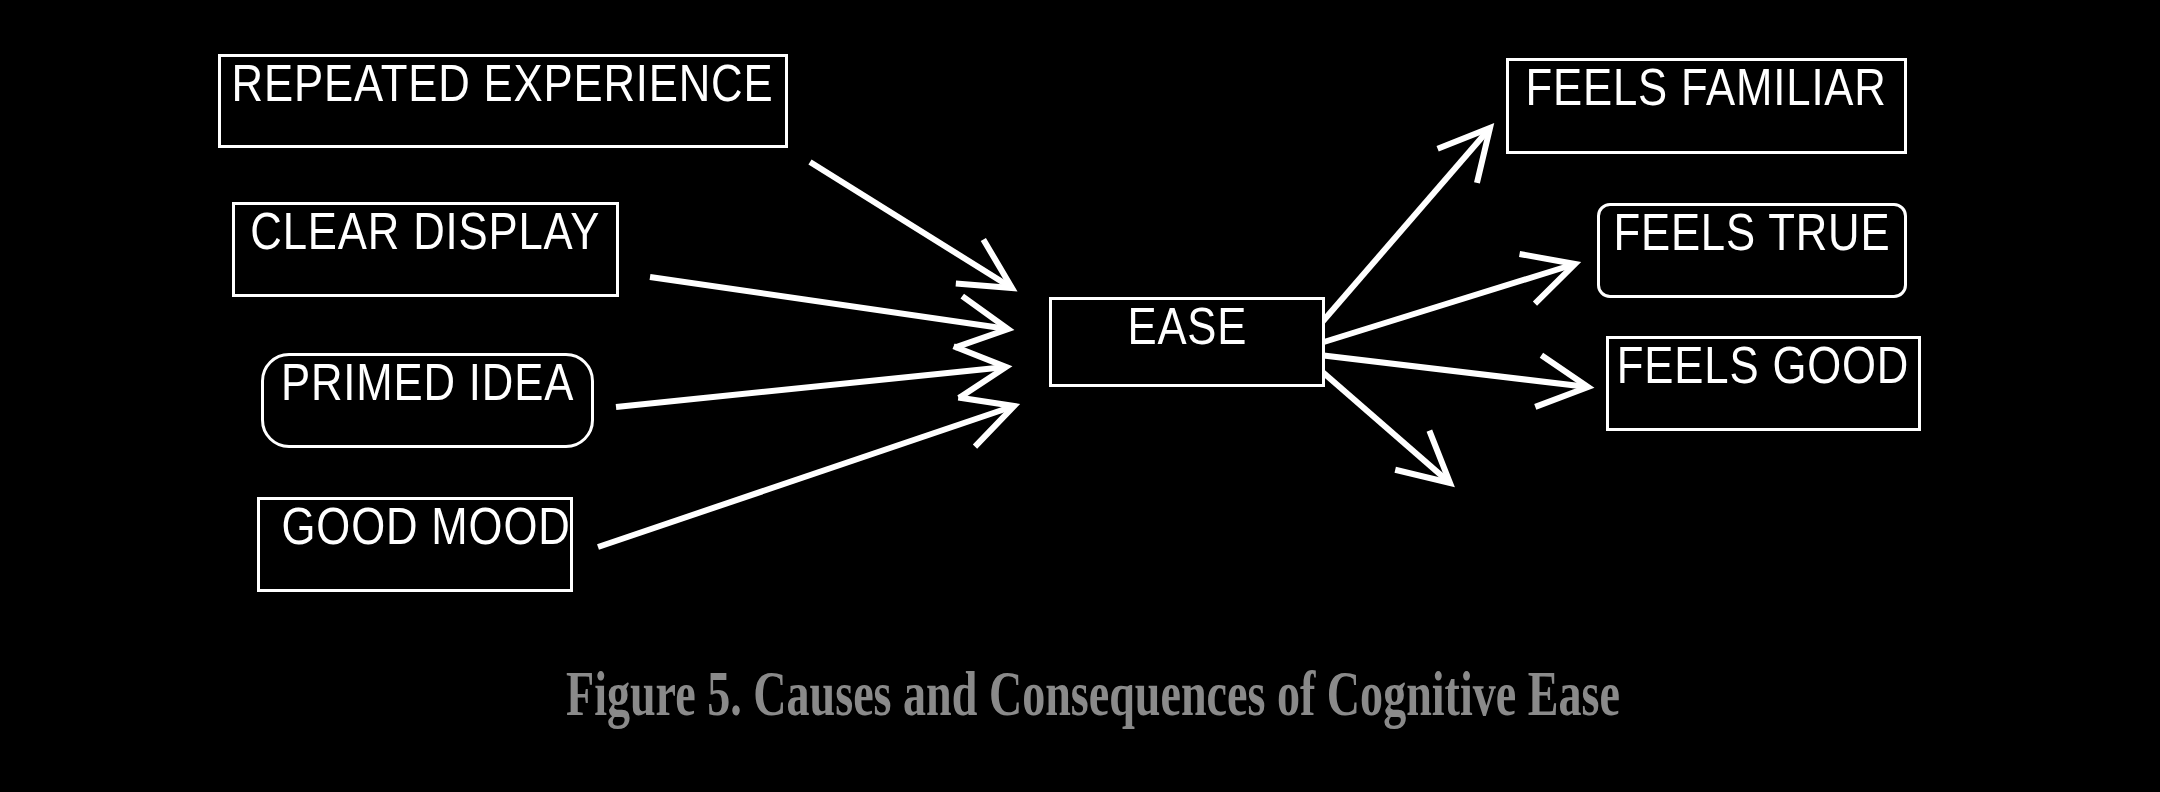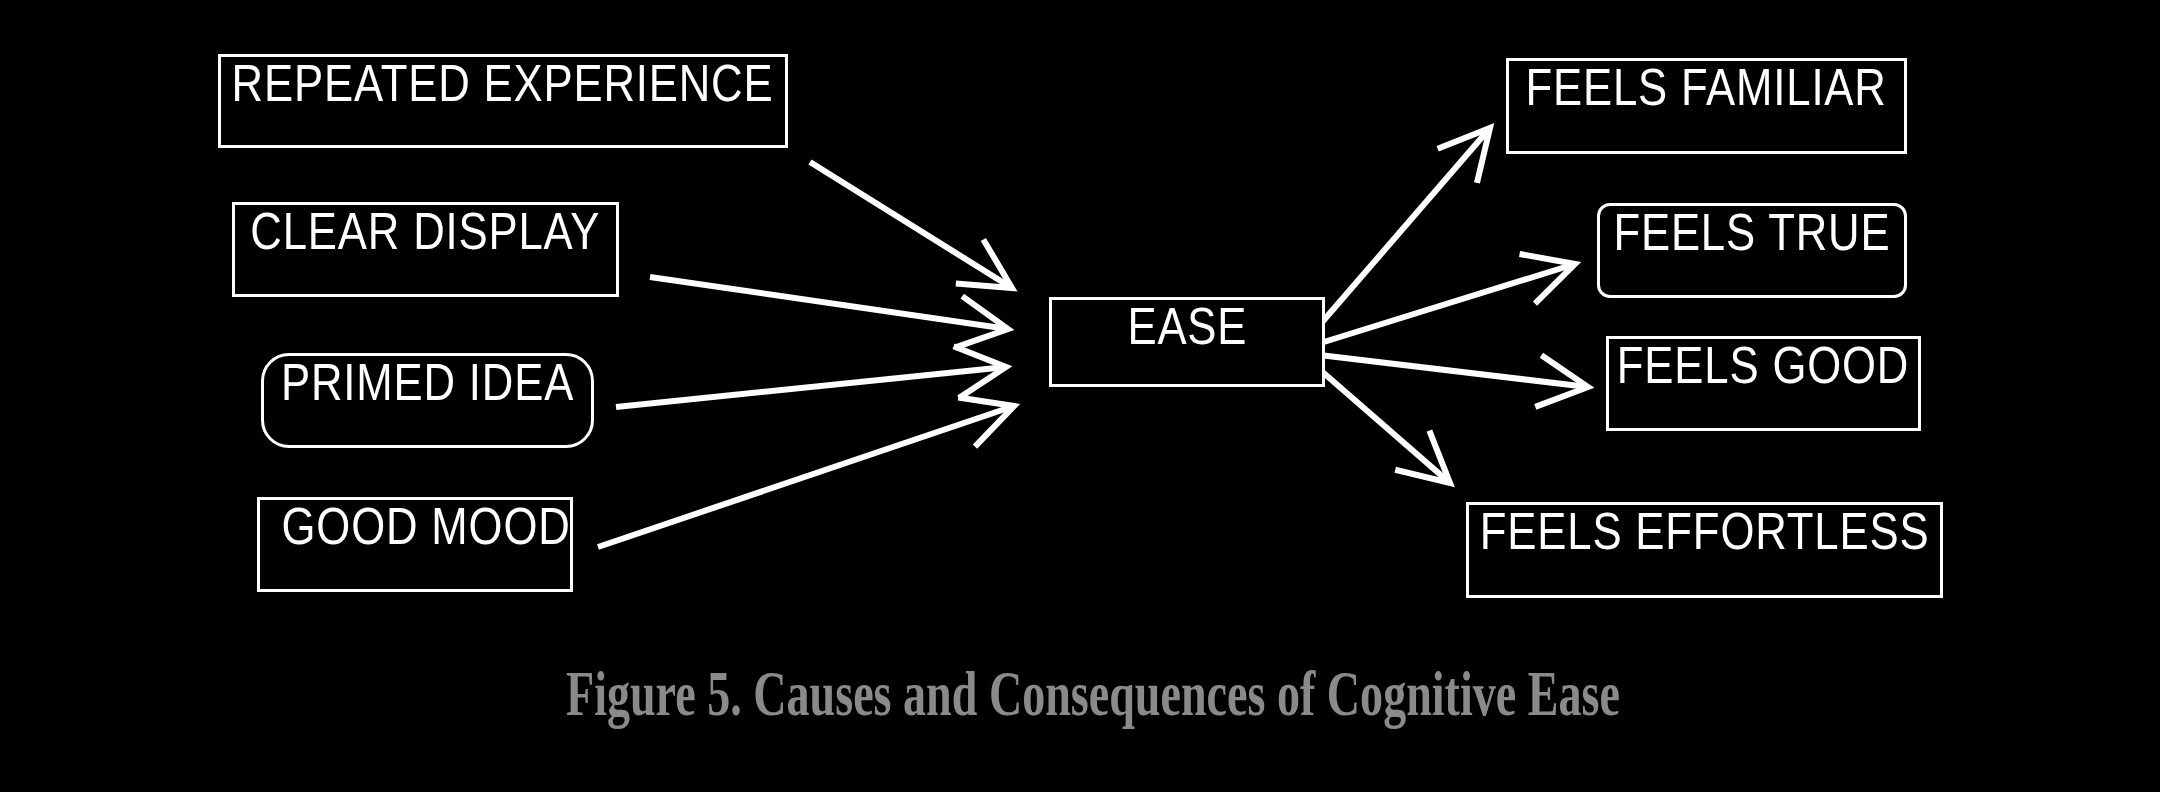--- a/index.html
+++ b/index.html
@@ -112,19 +112,16 @@
 
   <div class="node n-familiar">
     <span class="lbl">FEELS FAMILIAR</span>
   </div>
   <div class="node n-true">
     <span class="lbl">FEELS TRUE</span>
   </div>
   <div class="node n-good">
     <span class="lbl">FEELS GOOD</span>
   </div>
-  <div class="node n-effortless">
-    <span class="lbl">FEELS EFFORTLESS</span>
-  </div>
 
   <div class="caption">Figure 5. Causes and Consequences of Cognitive Ease</div>
 
 </div>
 
 </body></html>

